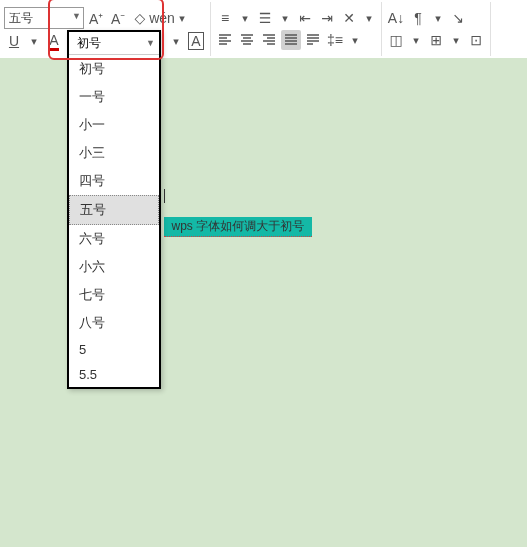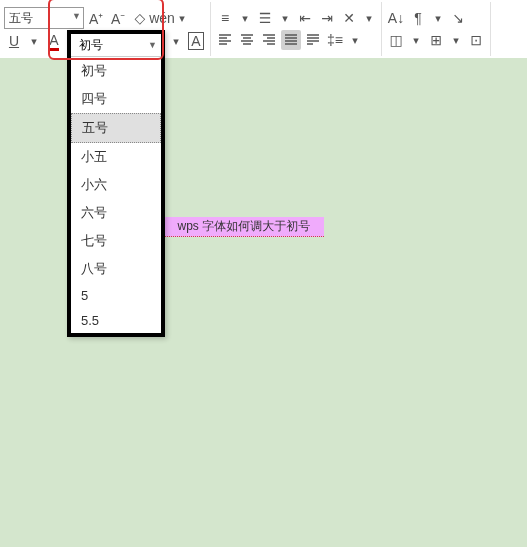--- a/index.html
+++ b/index.html
@@ -7,23 +7,23 @@
 .tb-group{display:flex;flex-direction:column;gap:2px;padding:0 4px;border-right:1px solid #e0e0e0;height:54px;justify-content:center}
 .tb-row{display:flex;align-items:center;gap:2px}
 .ico{width:20px;height:20px;display:flex;align-items:center;justify-content:center;color:#555;cursor:pointer;border-radius:2px;font-size:14px}
 .ico.sm{width:16px;height:16px;font-size:11px}
 .ico.active{background:#d0d0d0}
 .font-size-box{width:70px;height:20px;border:1px solid #999;display:flex;align-items:center;padding:0 4px;background:#fff;cursor:text;position:relative}
 .font-size-box .dd{position:absolute;right:2px;top:3px;font-size:9px;color:#666;cursor:pointer}
 .red-box{position:absolute;border:2px solid #d33;border-radius:6px;pointer-events:none;z-index:50}
 .doc-area{position:absolute;left:0;right:0;top:58px;bottom:0;background:#d4e6cd;display:flex;justify-content:center}
 .page{width:340px;margin-left:140px;margin-top:40px;background:#d4e6cd}
-.text-sel{display:inline-block;background:#f0abfc;padding:1px 14px;border-bottom:1px dotted #c44}
+.text-sel{display:inline-block;background:#14b8a6;padding:1px 8px;border-bottom:1px dotted #c44}
 .cursor-mark{display:inline-block;width:1px;height:14px;background:#333;vertical-align:middle;margin-right:2px}
-.dropdown{position:absolute;left:67px;top:30px;width:90px;background:#fff;border:4px solid #000000;box-shadow:2px 2px 5px rgba(0,0,0,0.2);z-index:40;max-height:510px}
+.dropdown{position:absolute;left:67px;top:30px;width:90px;background:#fff;border:2px solid #000000;box-shadow:2px 2px 5px rgba(0,0,0,0.2);z-index:40;max-height:510px}
 .dd-input{height:22px;border-bottom:1px solid #ccc;display:flex;align-items:center;padding:0 6px;position:relative}
 .dd-input input{border:none;outline:none;width:60px;font-size:12px;font-family:inherit}
 .dd-input .dd{position:absolute;right:4px;font-size:9px;color:#666;cursor:pointer}
 .dd-list{max-height:480px;overflow-y:auto}
 .dd-item{padding:5px 10px;cursor:pointer;font-size:13px}
 .dd-item.sel{background:#e0e0e0;border:1px dotted #888}
 .under{text-decoration:underline}
 svg{width:14px;height:14px}
 </style>
 </head>
@@ -141,25 +141,27 @@
   </div>
 </div>
 
 <div class="dropdown">
   <div class="dd-input">
     <input value="初号" style="">
     <span class="dd">▼</span>
   </div>
   <div class="dd-list" id="dd-list">
       <div class="dd-item">初号</div>
+      <div class="dd-item">一号</div>
+      <div class="dd-item">小一</div>
+      <div class="dd-item">小三</div>
       <div class="dd-item">四号</div>
       <div class="dd-item sel">五号</div>
-      <div class="dd-item">小五</div>
+      <div class="dd-item">六号</div>
       <div class="dd-item">小六</div>
-      <div class="dd-item">六号</div>
       <div class="dd-item">七号</div>
       <div class="dd-item">八号</div>
       <div class="dd-item">5</div>
       <div class="dd-item">5.5</div>
     </div>
 </div>
 
 <div class="red-box" style="left:48px;top:-2px;width:112px;height:58px"></div>
 
 </body></html>

